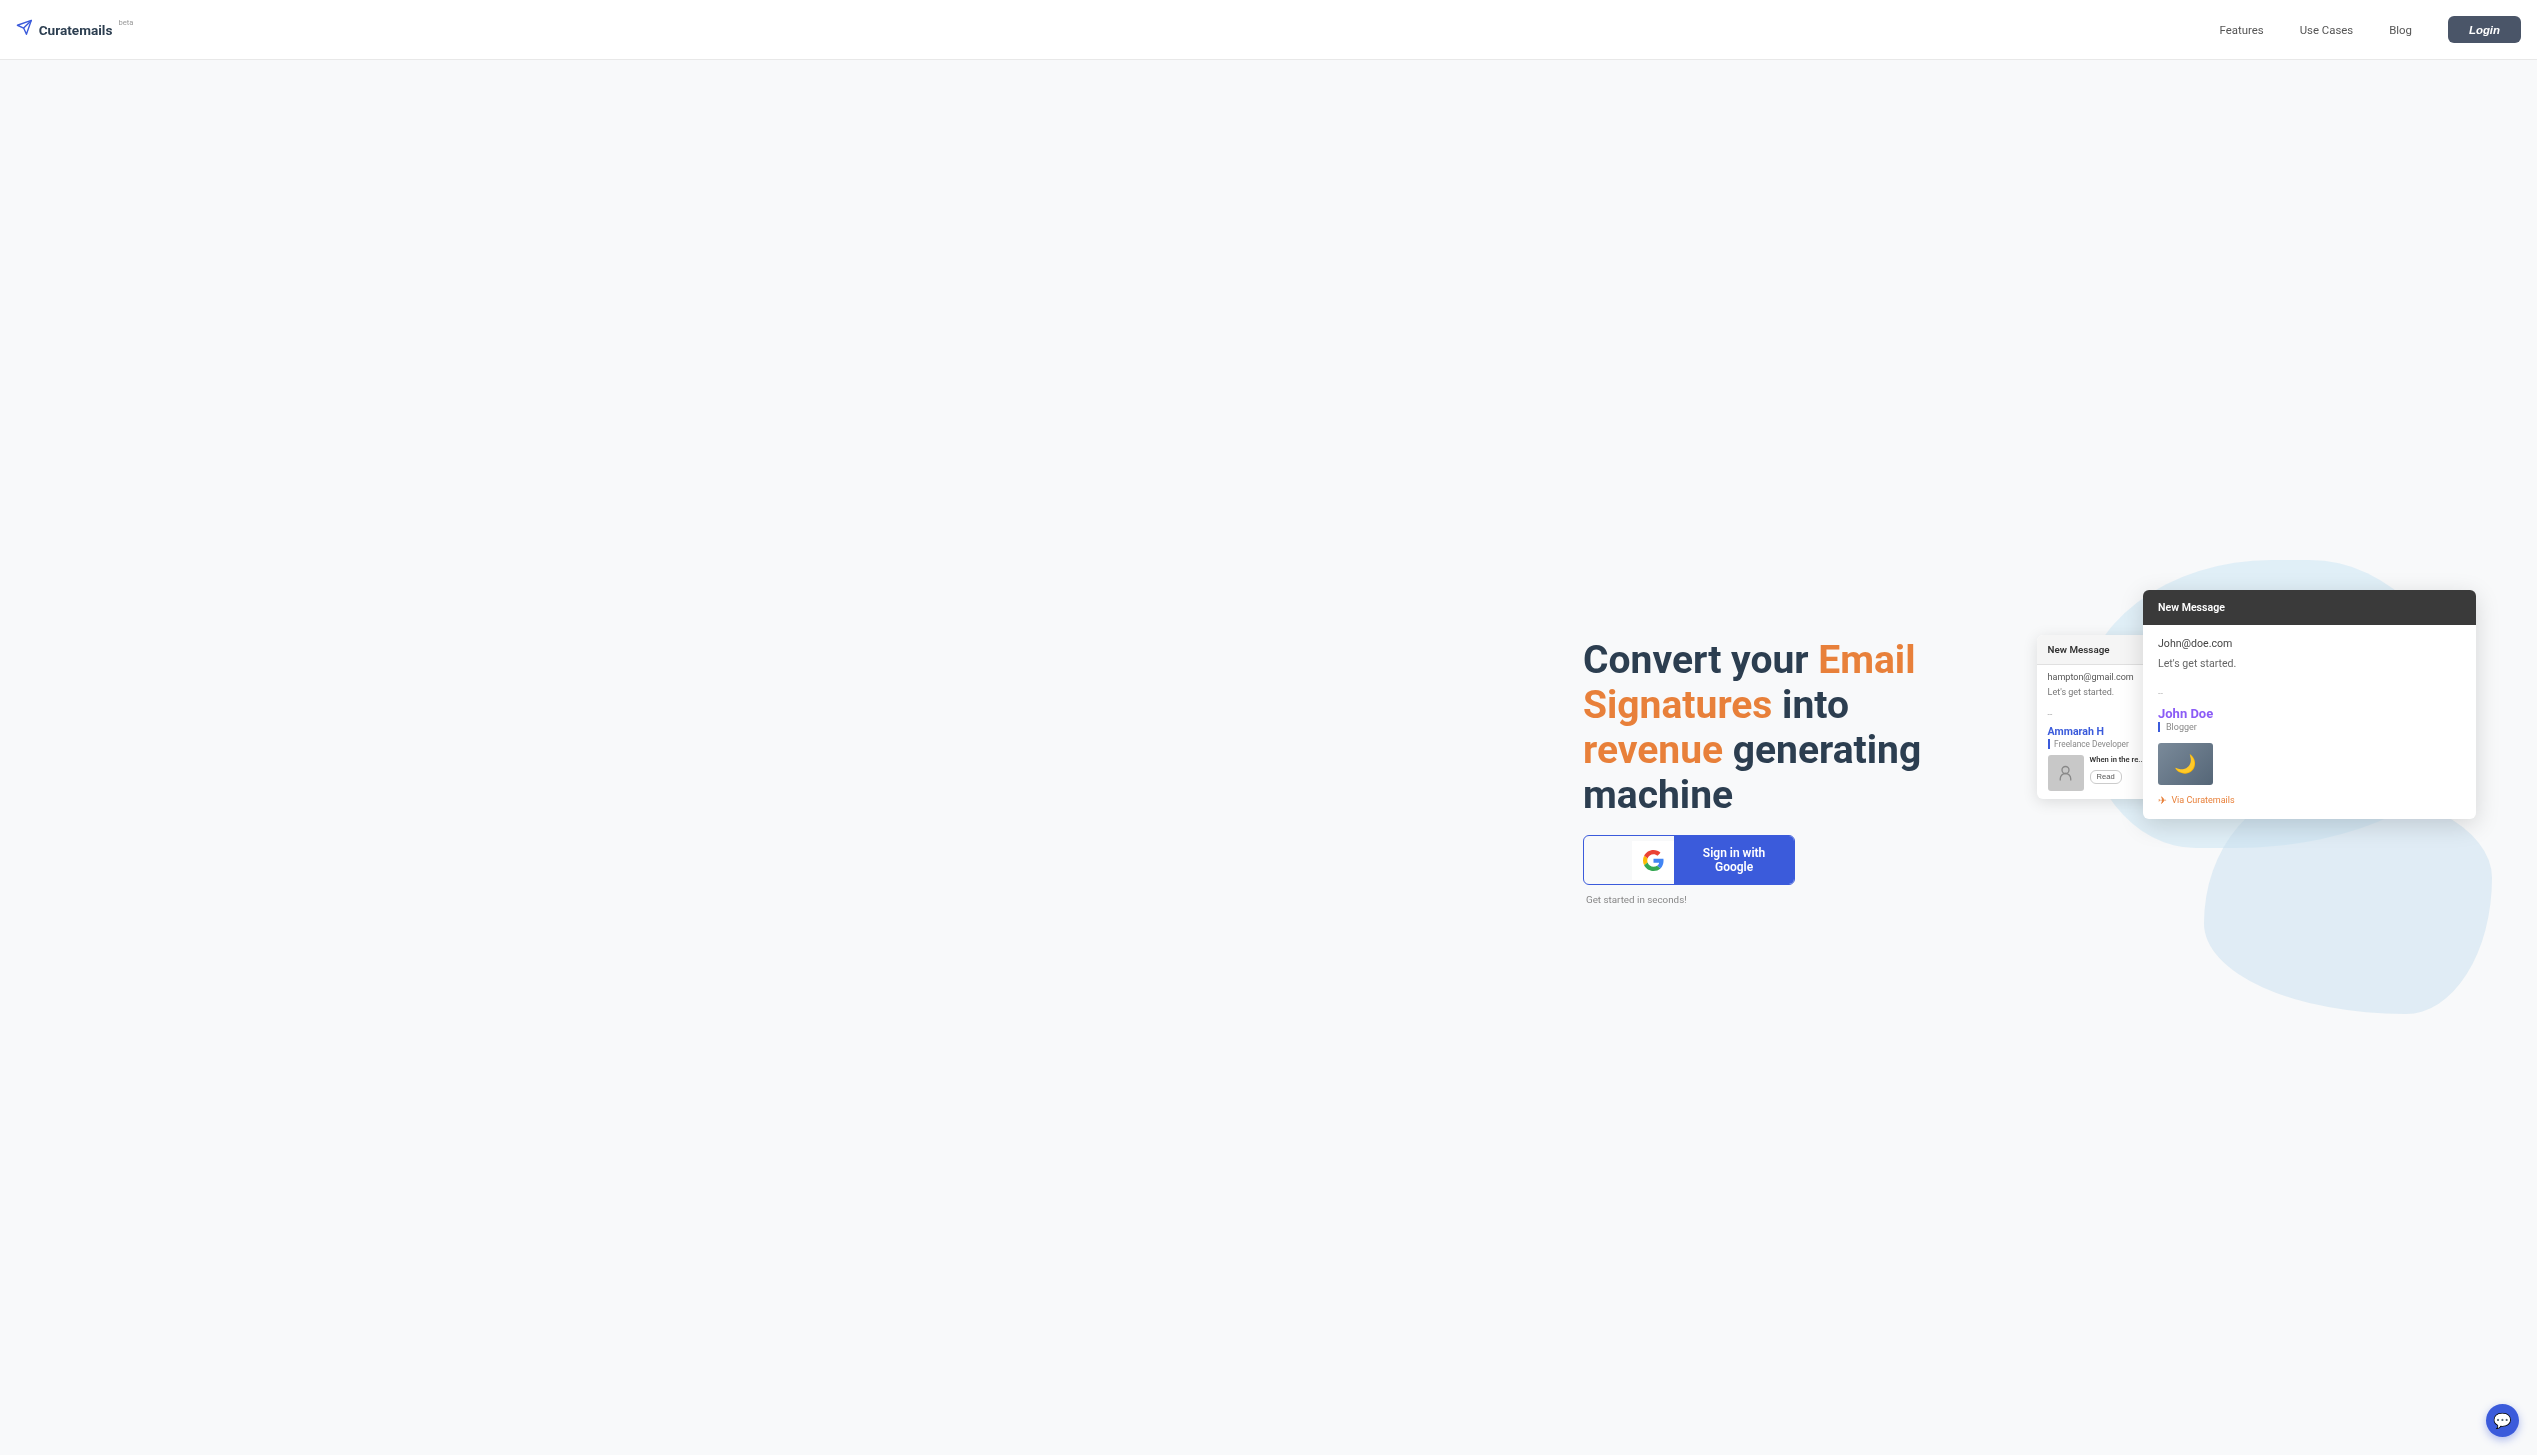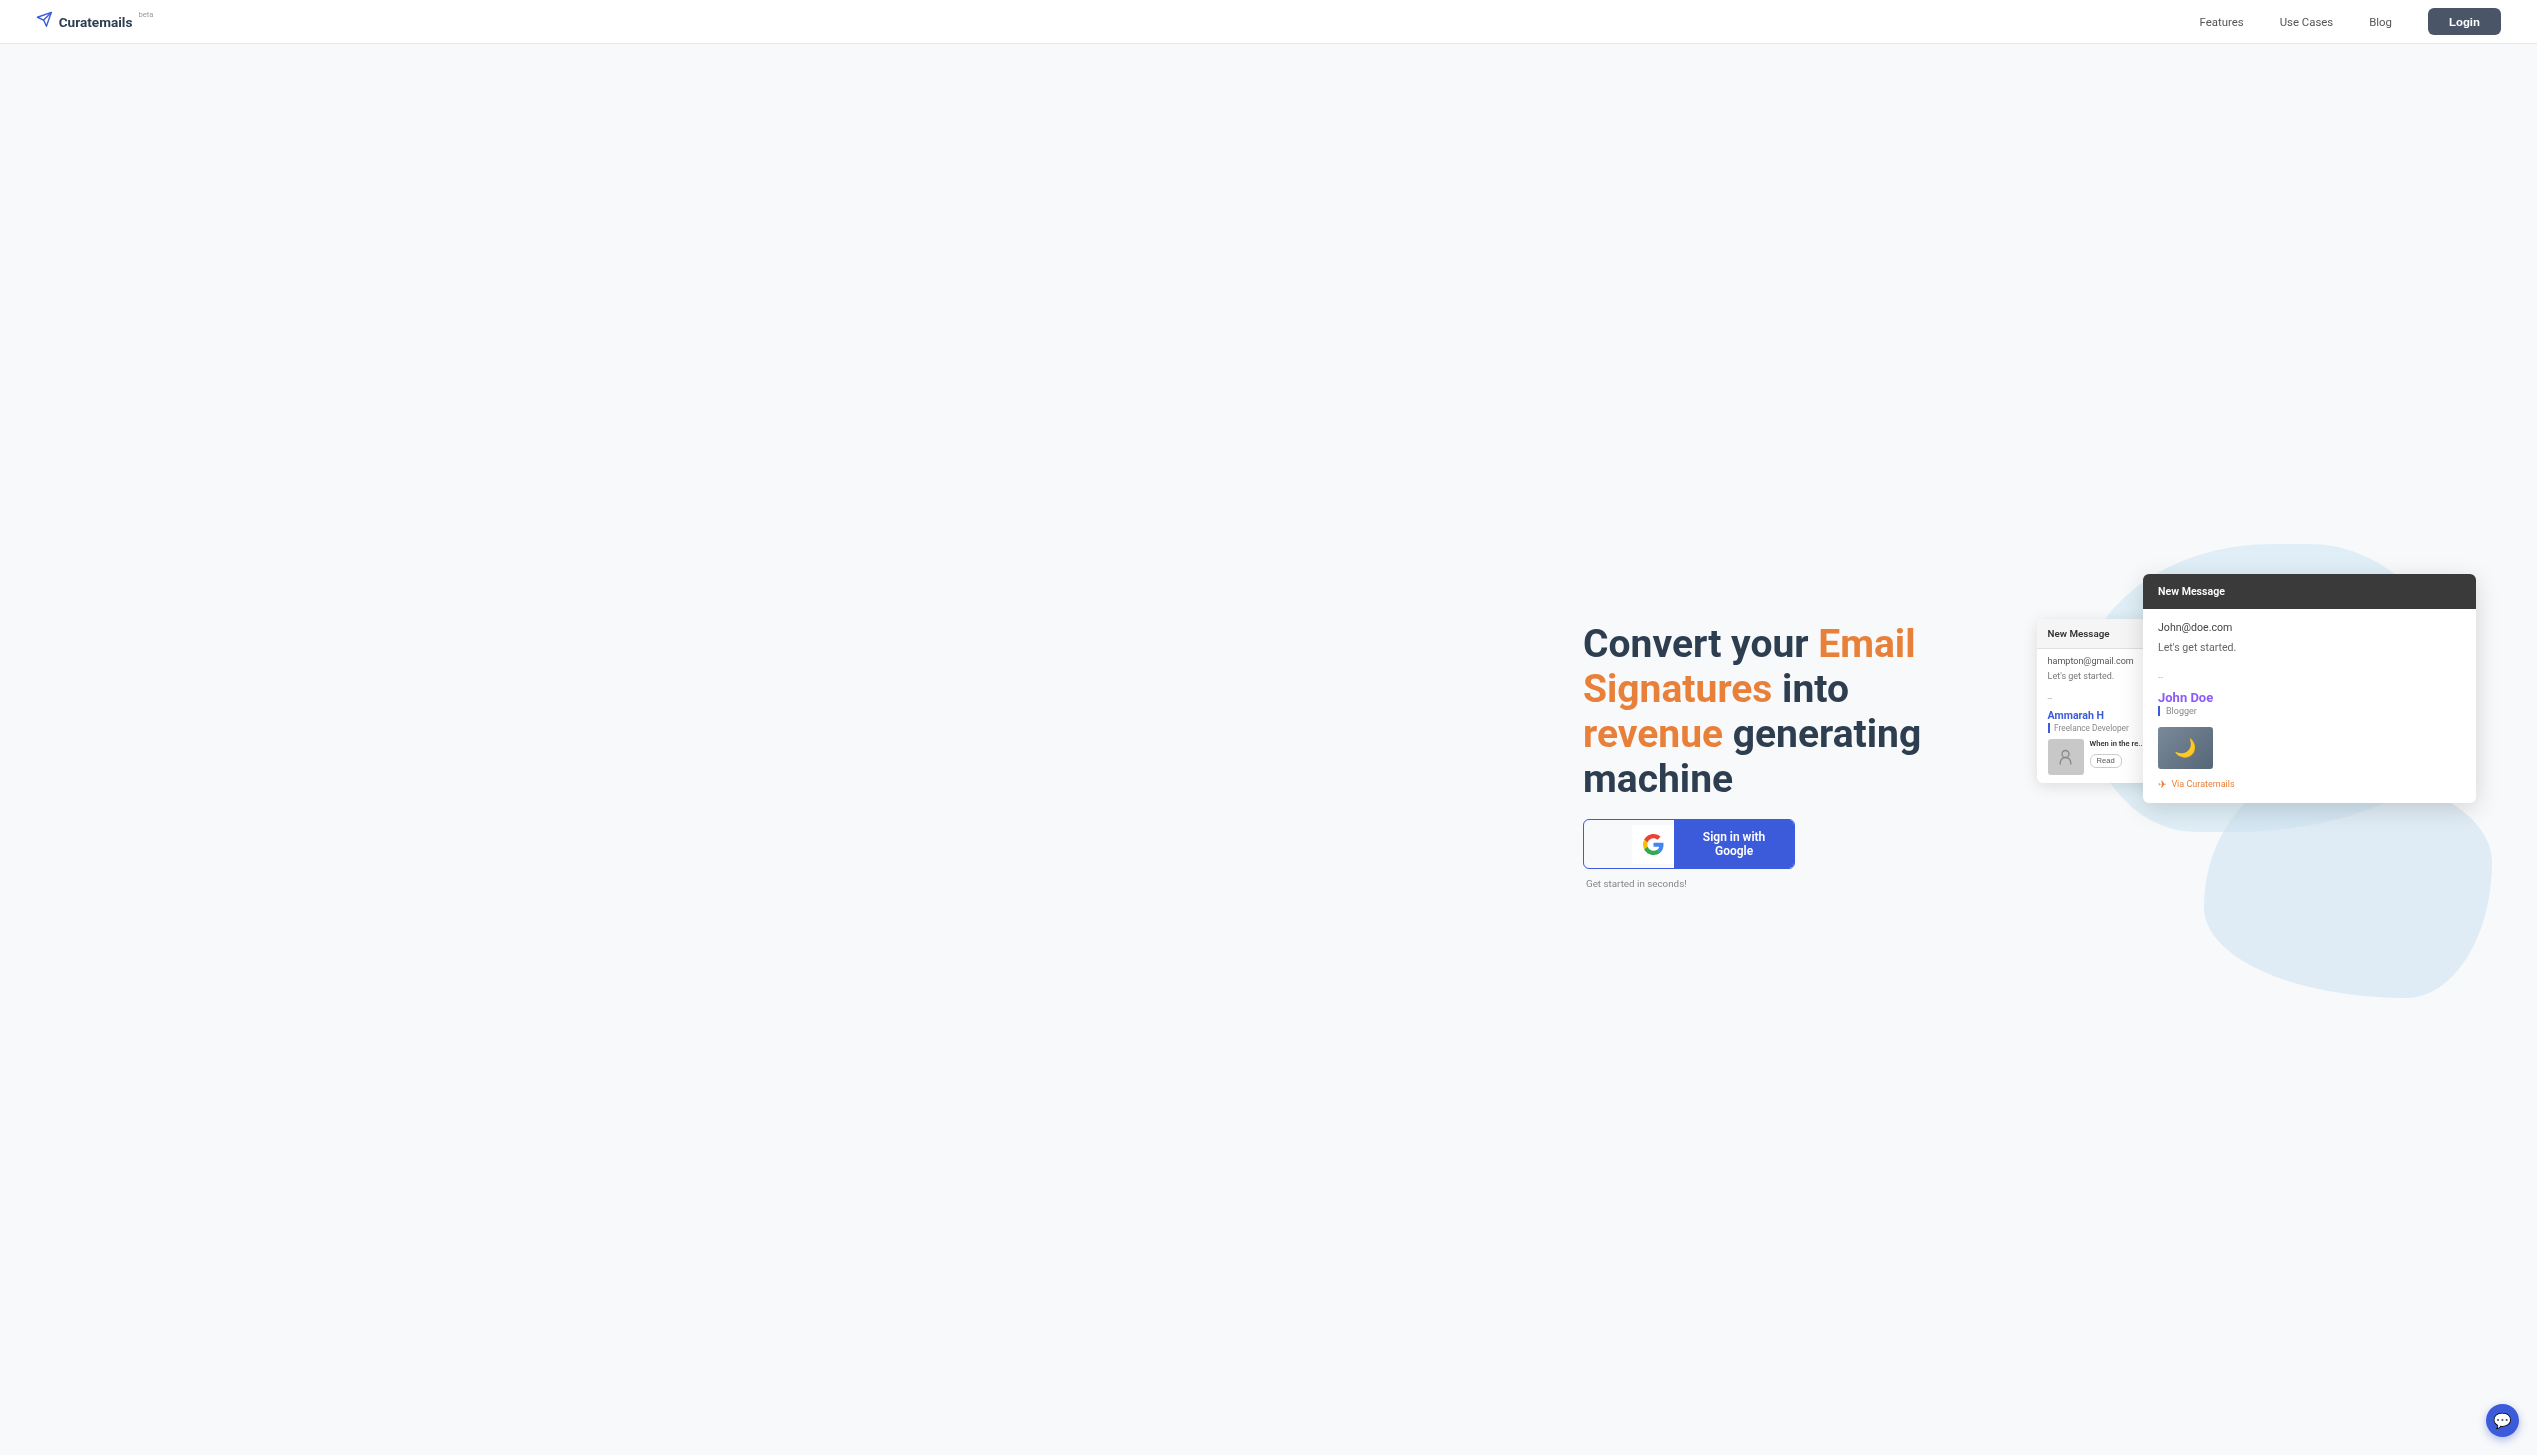--- a/index.html
+++ b/index.html
@@ -8,22 +8,22 @@
       background: #f8f9fa;
       min-height: 100vh;
       overflow-x: hidden;
     }
 
     
     nav {
       display: flex;
       align-items: center;
       justify-content: space-between;
-      padding: 0 36px;
-      height: 44px;
+      padding: 0 16px;
+      height: 60px;
       background: #fff;
       border-bottom: 0.8px solid #e8e8e8;
     }
     .nav-logo {
       display: flex;
       align-items: center;
       gap: 6px;
     }
     .nav-logo-icon {
       color: #3b5bdb;
@@ -53,20 +53,21 @@
     }
     .nav-login-btn {
       background: #4a5568;
       color: #fff;
       border: none;
       padding: 7.6px 21px;
       border-radius: 6px;
       font-size: 11.4px;
       font-weight: 600;
       cursor: pointer;
+      font-style: italic;
     }
 
     
     .hero {
       display: flex;
       align-items: center;
       justify-content: flex-end;
       padding: 61px 61px 45px 91px;
       min-height: calc(100vh - 48px);
       position: relative;

